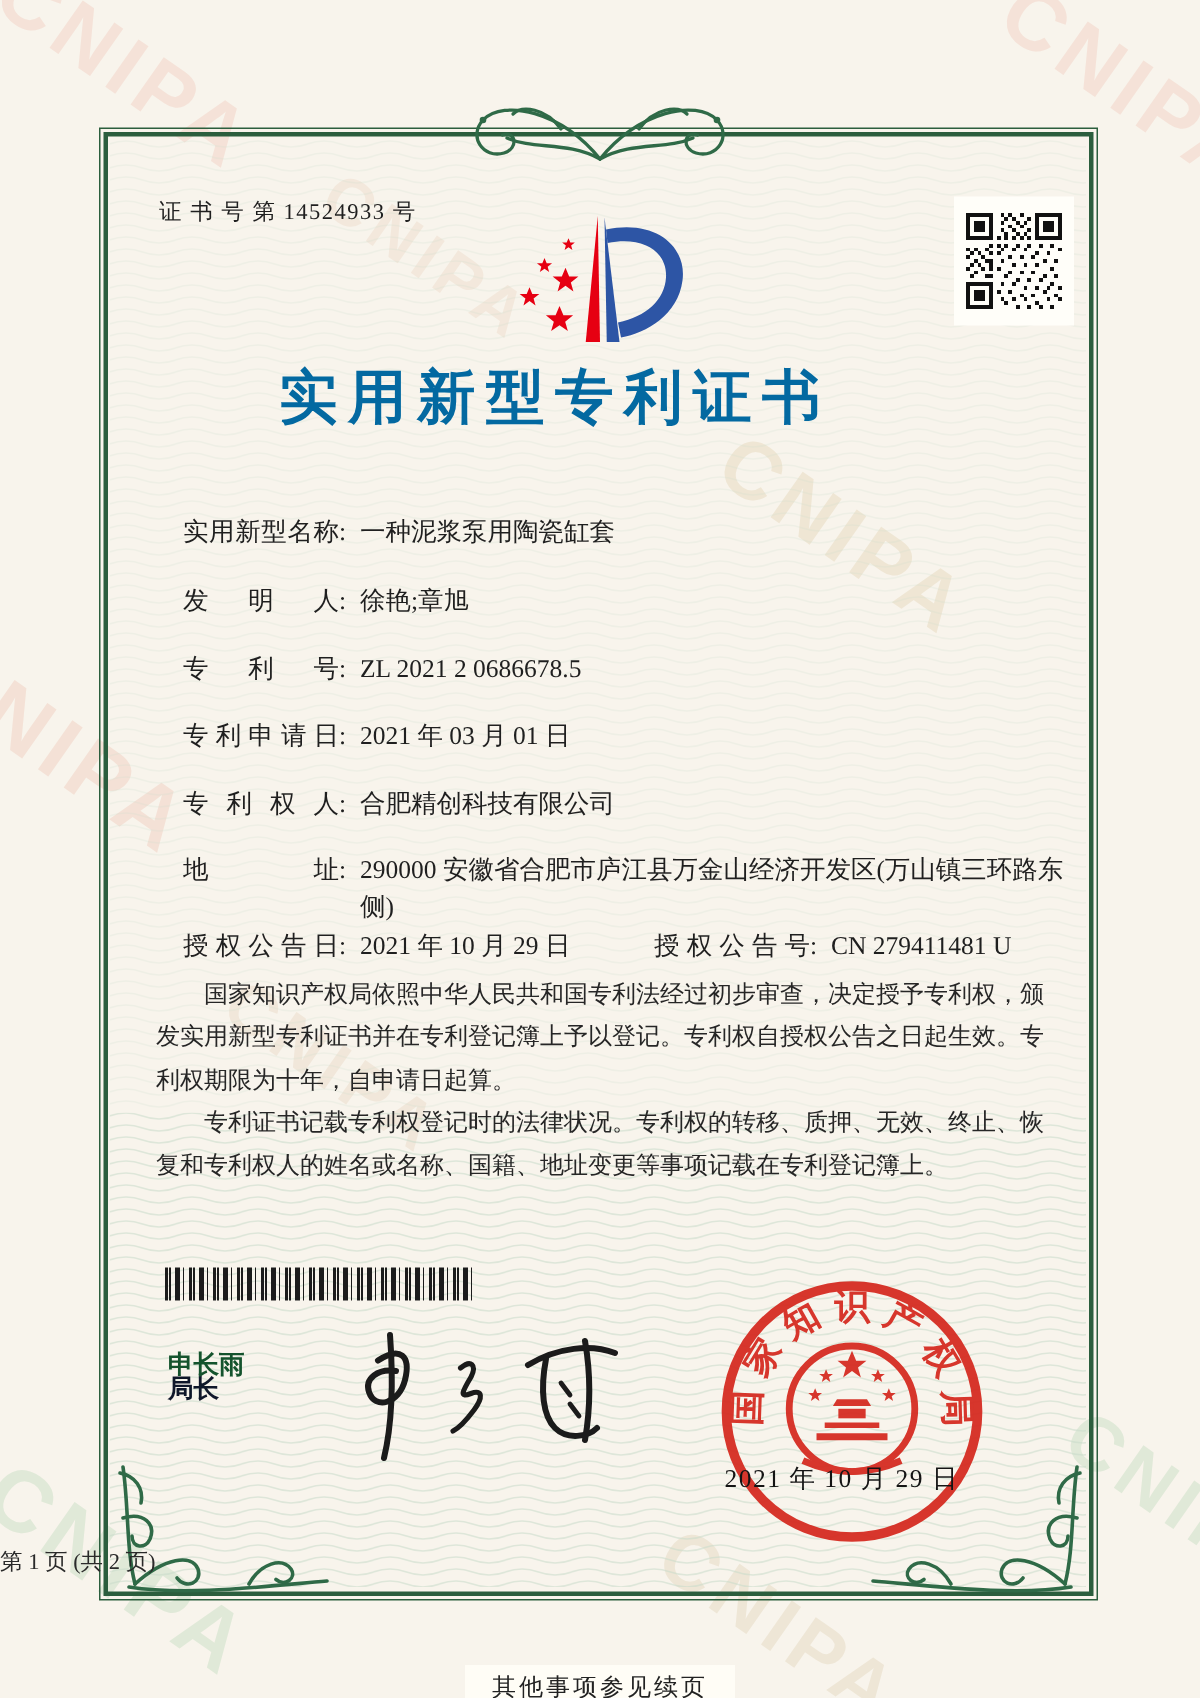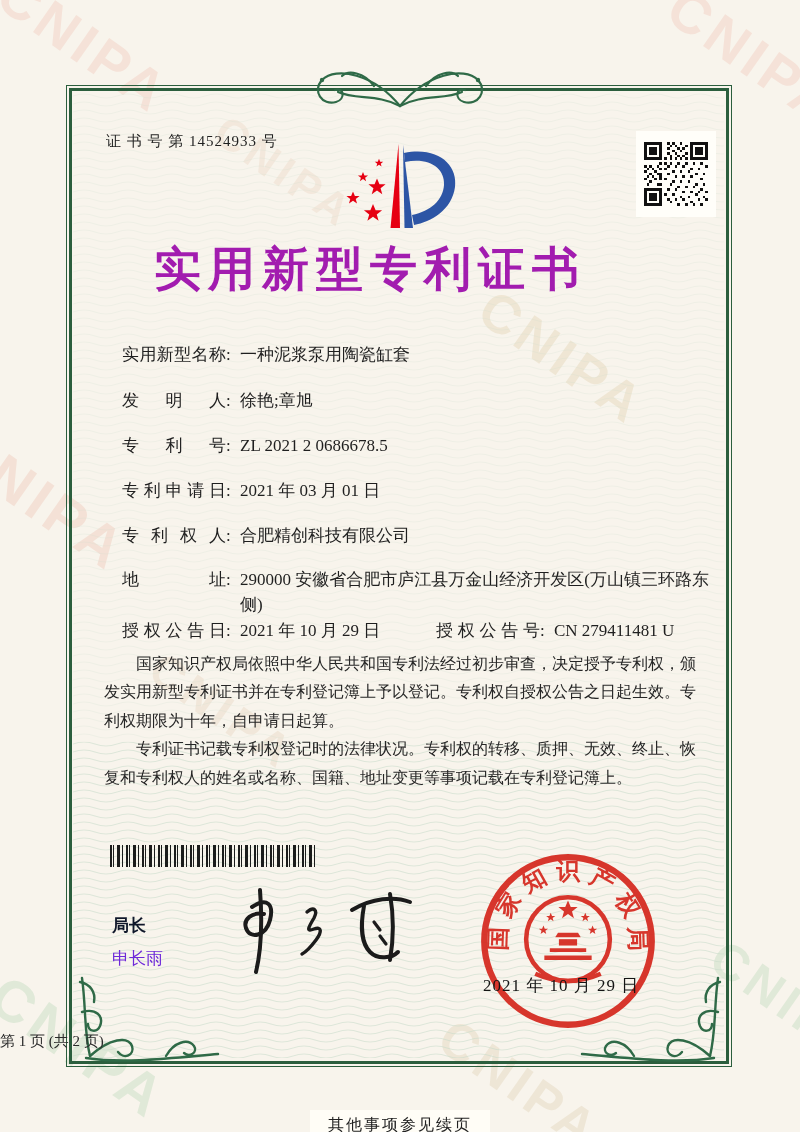--- a/index.html
+++ b/index.html
@@ -23,21 +23,21 @@
     position:absolute;left:2px;top:2px;right:2px;bottom:2px;
     border:3px solid #2b5e3d;
   }
   .waves{position:absolute;left:73px;top:92px;pointer-events:none;}
   
   .certno{position:absolute;left:106px;top:132px;font-size:15px;letter-spacing:1px;}
   .qr-patch{position:absolute;left:636px;top:131px;width:80px;height:86px;background:#fffef9;}
   .qr-patch svg{position:absolute;left:8px;top:11px;}
   .title{
     position:absolute;left:0;top:238px;width:740px;text-align:center;
-    font-size:47px;font-weight:700;letter-spacing:7px;color:#a21caf;
+    font-size:39px;font-weight:700;letter-spacing:7px;color:#0369a1;
   }
   
   .frow{position:absolute;left:122px;font-size:17px;display:flex;align-items:flex-start;line-height:1.45;}
   .flabel{display:inline-block;width:104px;text-align:justify;text-align-last:justify;}
   .fcolon{display:inline-block;width:14px;text-align:left;}
   .fvalue{display:inline-block;}
   .r1{top:343px}.r2{top:389px}.r3{top:434px}.r4{top:479px}.r5{top:524px}
   .r6{top:568px}.r6 .fvalue{width:472px;}
   .r7{top:619px}.r7 .fvalue.first{width:196px;}
   
@@ -51,22 +51,22 @@
     position:absolute;left:110px;top:845px;width:208px;height:22px;
     background:repeating-linear-gradient(90deg,
       #1c1c1c 0 2px,transparent 2px 3px,
       #1c1c1c 3px 4px,transparent 4px 7px,
       #1c1c1c 7px 10px,transparent 10px 12px,
       #1c1c1c 12px 13px,transparent 13px 16px);
   }
   
   .signer-title{position:absolute;left:112px;top:914px;font-size:17px;font-weight:700;
     font-family:"Liberation Sans","DejaVu Sans",sans-serif;color:#0f172a;}
-  .signer-name{position:absolute;left:112px;top:947px;font-size:17px;font-weight:400;
-    font-family:"Liberation Sans","DejaVu Sans",sans-serif;color:#6d28d9;}
+  .signer-name{position:absolute;left:112px;top:898px;font-size:17px;font-weight:700;
+    font-family:"Liberation Sans","DejaVu Sans",sans-serif;color:#14532d;}
   .signature{position:absolute;left:222px;top:882px;}
   
   .seal{position:absolute;left:477px;top:850px;opacity:.93;}
   .seal-date{
     position:absolute;left:483px;top:974px;font-size:17px;letter-spacing:1px;color:#141414;
   }
   .pageno{position:absolute;left:0;top:1032px;width:790px;font-size:15px;color:#2a2a2a;}
   .contnote-wrap{position:absolute;left:0;top:1078px;width:800px;text-align:center;margin-top:32px;}
   .contnote{
     display:inline-block;background:#fffdf6;padding:5px 18px;font-size:16px;color:#222;letter-spacing:2px;

